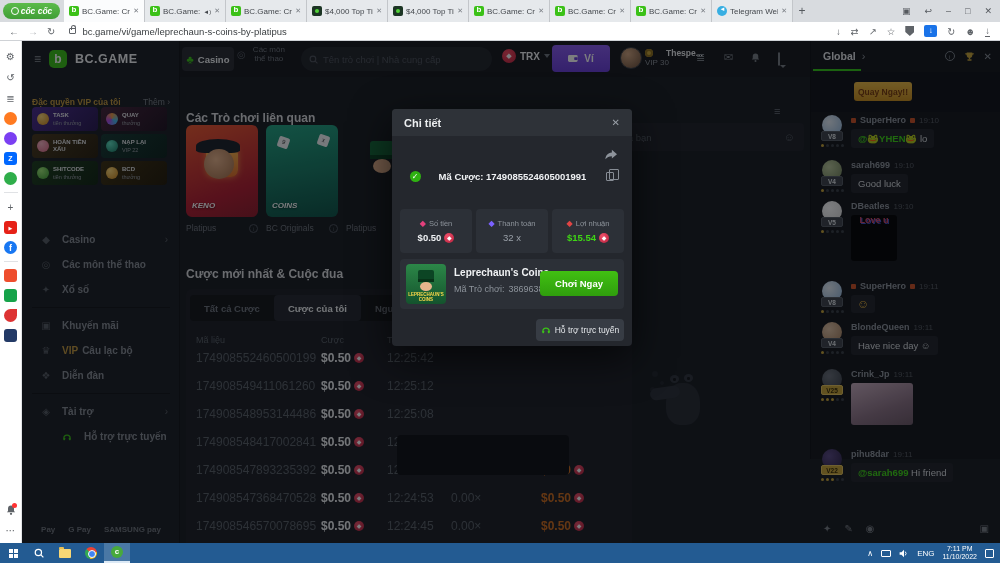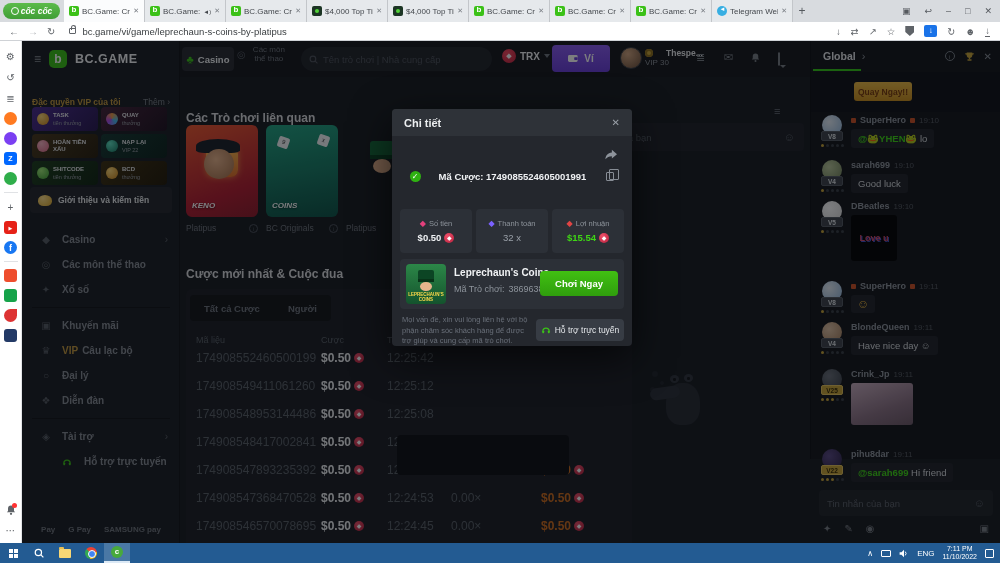--- a/index.html
+++ b/index.html
@@ -200,21 +200,21 @@
   .dot:first-child{background:#c9a53a}
   .gold-user .dot:nth-child(-n+3){background:#c9a53a}
   .mcontent{position:absolute;left:40px;top:2px;width:145px}
   .mname{display:flex;align-items:center;gap:4px;color:#8f959d;font-size:9px;font-weight:bold}
   .mtime{color:#555a61;font-size:8px;font-weight:normal}
   .deco{width:5px;height:5px;background:#cf5327;display:inline-block;border-radius:1px}
   .bubble{display:inline-block;margin-top:4px;background:#22252b;border-radius:3px;padding:4px 7px;color:#d8dbdf;font-size:9.5px;max-width:130px}
   .bubble .mention{color:#3fd615;font-weight:bold}
   .bubble.emoji{color:#e8b33c;font-size:12px;padding:2px 6px}
   .msg-image{margin-top:4px;border-radius:3px}
-  .img-love{width:46px;height:46px;background:#060606;color:#d14a6e;font-weight:bold;font-size:9px;display:flex;align-items:center;justify-content:center;text-shadow:1px 1px 0 #4455cc}
+  .img-love{width:46px;height:46px;background:#060606;color:#d14a6e;font-weight:bold;font-size:9px;display:flex;justify-content:center;text-shadow:1px 1px 0 #4455cc}
   .img-gif{width:62px;height:42px;background:linear-gradient(160deg,#c8aebe,#8d7486 60%,#6e5a68)}
   .chat-msgs .msg:nth-child(1){top:72px}
   .chat-msgs .msg:nth-child(2){top:117px}
   .chat-msgs .msg:nth-child(3){top:158px}
   .chat-msgs .msg:nth-child(4){top:238px}
   .chat-msgs .msg:nth-child(5){top:279px}
   .chat-msgs .msg:nth-child(6){top:326px}
   .chat-msgs .msg:nth-child(7){top:406px}
   .chat-input{position:absolute;left:8px;top:449px;width:174px;height:26px;background:#23262b;border-radius:4px;display:flex;align-items:center;padding:0 8px}
   .chat-input input{flex:1;background:transparent;border:none;outline:none;color:#9aa0a8;font-size:9.5px}
@@ -466,24 +466,20 @@
 
         <div class="vcard c-bcd">
           <span class="vic"></span>
           <span>
             <div class="vt">BCD</div>
             <div class="vs">thưởng</div>
           </span>
         </div>
 
     </div>
-    <div class="referral">
-      <span class="coins"></span>
-      <span class="ref-label">Giới thiệu và kiếm tiền</span>
-    </div>
     <div class="menu">
 
         <div>
 
           <div class="mi">
             <span class="ico">◆</span>
 
             <span class="lbl">Casino</span>
             <span class="chev">›</span>
           </div>
@@ -523,29 +519,20 @@
 
           <div class="mi">
             <span class="ico">♛</span>
 
             <span class="pfx">VIP</span>
             <span class="lbl">Câu lạc bộ</span>
 
           </div>
         </div>
 
-        <div>
-
-          <div class="mi">
-            <span class="ico">○</span>
-
-            <span class="lbl">Đại lý</span>
-
-          </div>
-        </div>
 
         <div>
 
           <div class="mi">
             <span class="ico">❖</span>
 
             <span class="lbl">Diễn đàn</span>
 
           </div>
         </div>
@@ -675,20 +662,21 @@
         </div>
 
     </div>
 
     <div class="sec-title" style="left:6px;top:190px">Cược mới nhất &amp; Cuộc đua</div>
     <div class="bets-panel">
       <div class="btabs">
 
           <span class="btab2">Tất cả Cược</span>
 
+          <span class="btab2 active">Cược của tôi</span>
 
           <span class="btab2">Người</span>
 
       </div>
       <div class="thead">
         <span class="col-id">Mã liệu</span>
         <span class="col-bet">Cược</span>
         <span class="col-time">Thời gian</span>
       </div>
       <div class="trows">
@@ -984,24 +972,20 @@
               <span>pihu8dar</span>
 
               <span class="mtime">19:11</span>
             </div>
             <span class="bubble"><span class="mention">@sarah699</span> <span>Hi friend</span></span>
             
           </div>
         </div>
 
     </div>
-    <div class="chat-input">
-      <input placeholder="Tin nhắn của bạn" style="">
-      <span class="smiley">☺</span>
-    </div>
     <div class="chat-tools">
       <span>✦</span>
       <span>✎</span>
       <span>◉</span>
       <span class="right">▣</span>
     </div>
   </div>
 
   <div class="overlay"></div>
 
@@ -1062,21 +1046,20 @@
         <span class="lt">LEPRECHAUN'S COINS</span>
       </div>
       <div class="gtitle">Leprechaun's Coins</div>
       <div class="gid">
         <span>Mã Trò chơi:</span>
         <span>386963886</span>
         <span class="copy"></span>
       </div>
       <div class="playbtn">Chơi Ngay</div>
     </div>
-    <div class="note">Mọi vấn đề, xin vui lòng liên hệ với bộ phận chăm sóc khách hàng để được trợ giúp và cung cấp mã trò chơi.</div>
     <div class="supportbtn">
       <svg width="10" height="10" viewBox="0 0 16 16" fill="none" stroke="#3bc117" stroke-width="2">
           <path d="M3 10a5 5 0 0 1 10 0"></path>
           <rect x="2" y="9" width="3" height="4" rx="1" fill="#3bc117" stroke="none"></rect>
           <rect x="11" y="9" width="3" height="4" rx="1" fill="#3bc117" stroke="none"></rect>
         </svg>
       <span>Hỗ trợ trực tuyến</span>
     </div>
   </div>
 </div>

